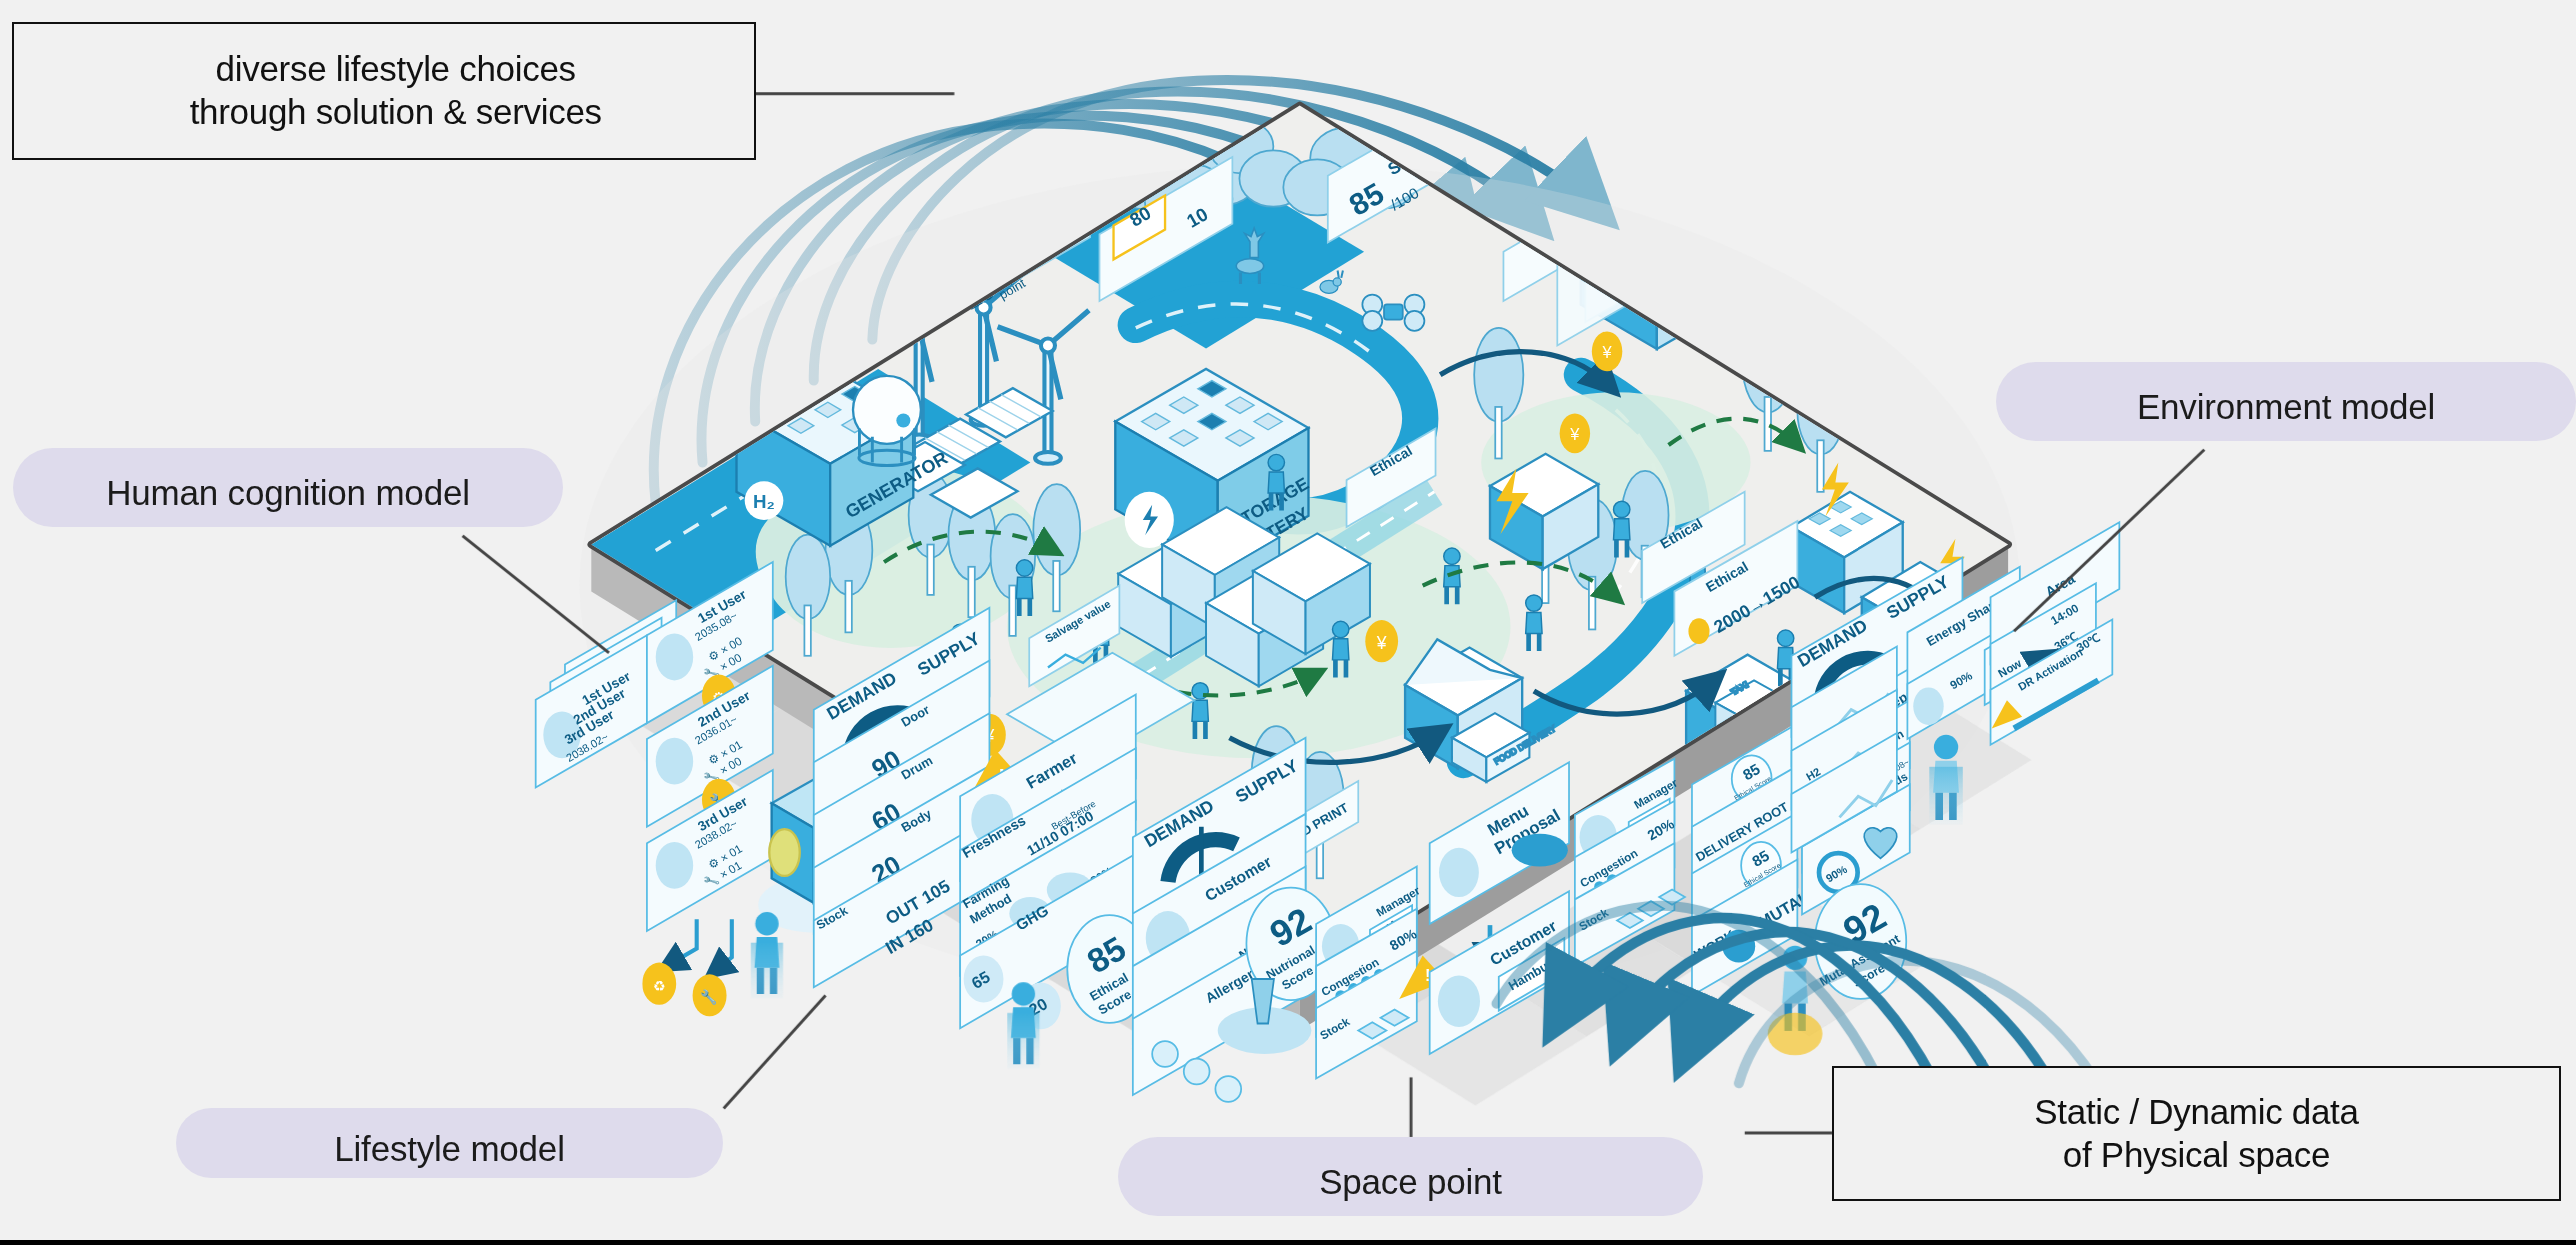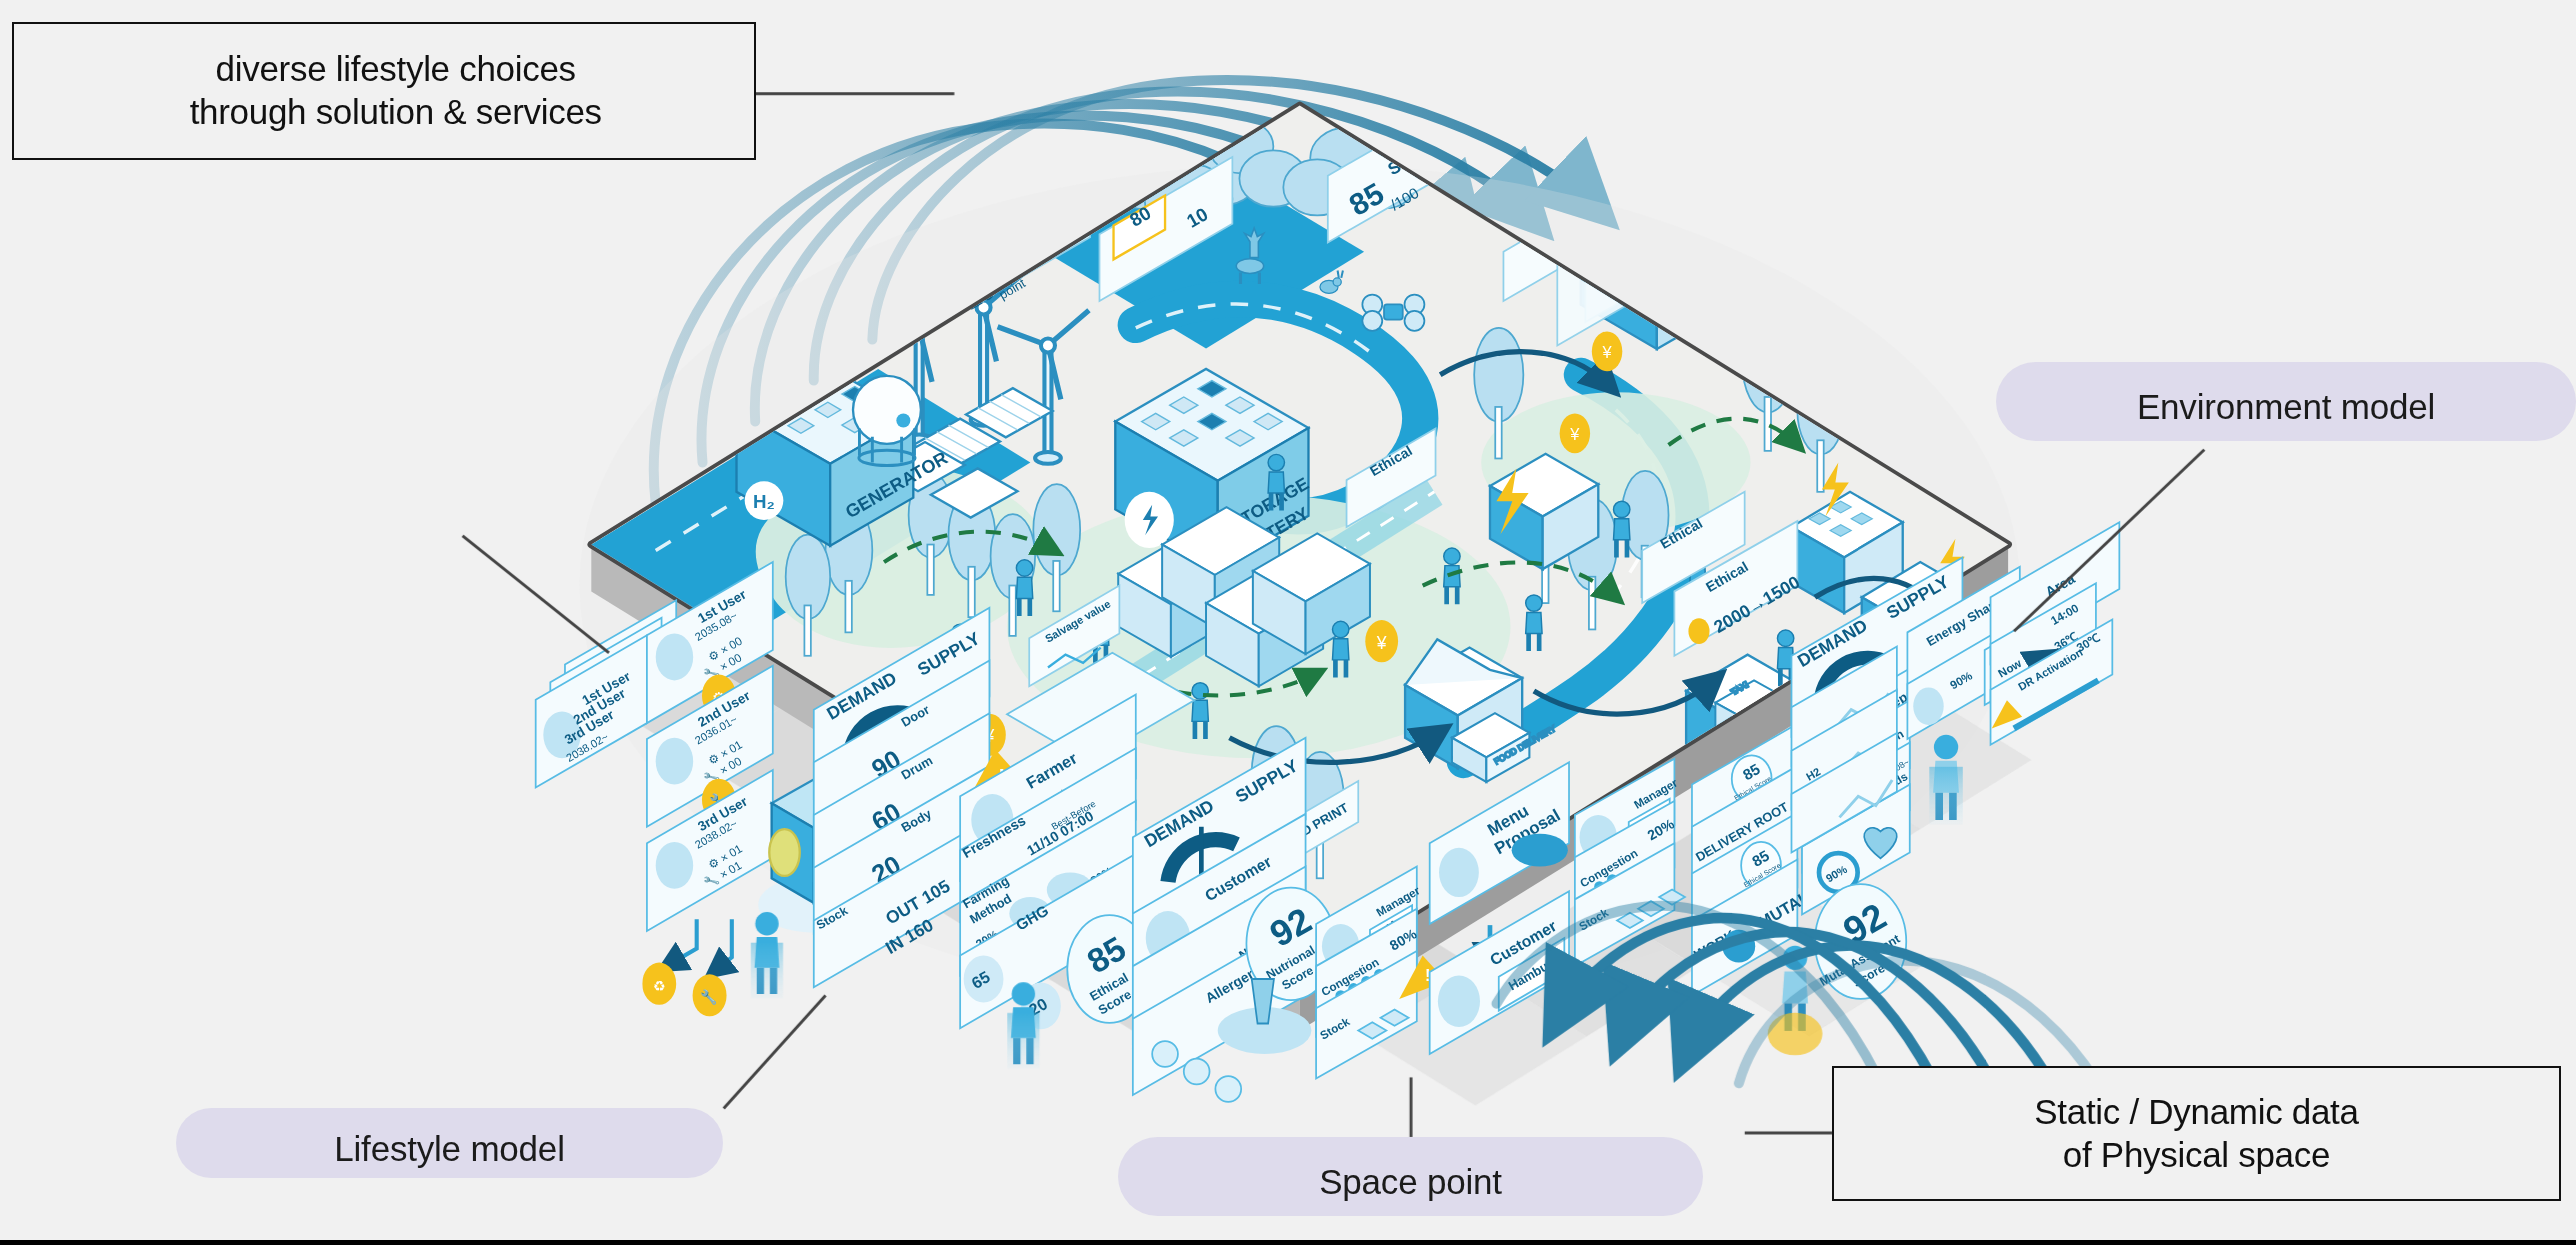--- a/index.html
+++ b/index.html
@@ -1021,20 +1021,23 @@
   <div class="callout" style="left:11.7px;top:22px;width:744px;height:138px;padding-left:24px;">
     <span class="txt">diverse lifestyle choices
 through solution &amp; services</span>
   </div>
 
   <div class="callout" style="left:1832px;top:1066px;width:729px;height:135px;">
     <span class="txt">Static / Dynamic data
 of Physical space</span>
   </div>
 
+  <div class="pill" style="left:13px;top:448px;width:550px;height:79px;">
+    <span class="txt">Human cognition model</span>
+  </div>
 
   <div class="pill" style="left:1996px;top:362px;width:580px;height:79px;">
     <span class="txt">Environment model</span>
   </div>
 
   <div class="pill" style="left:176px;top:1108px;width:547px;height:70px;">
     <span class="txt">Lifestyle model</span>
   </div>
 
   <div class="pill" style="left:1118px;top:1137px;width:585px;height:79px;">

